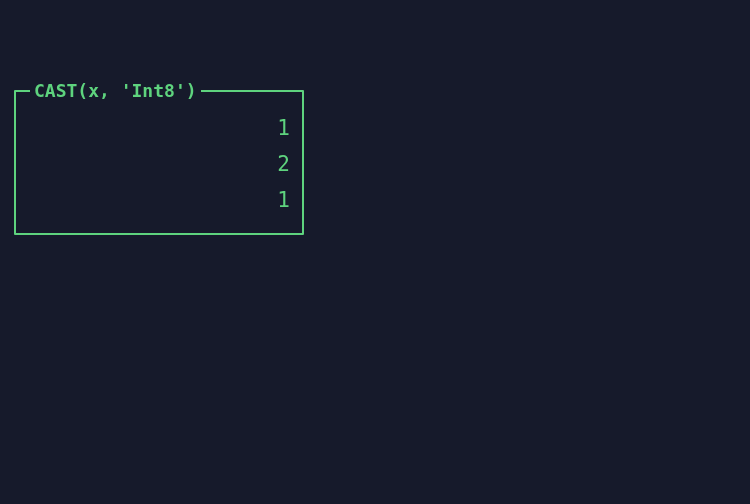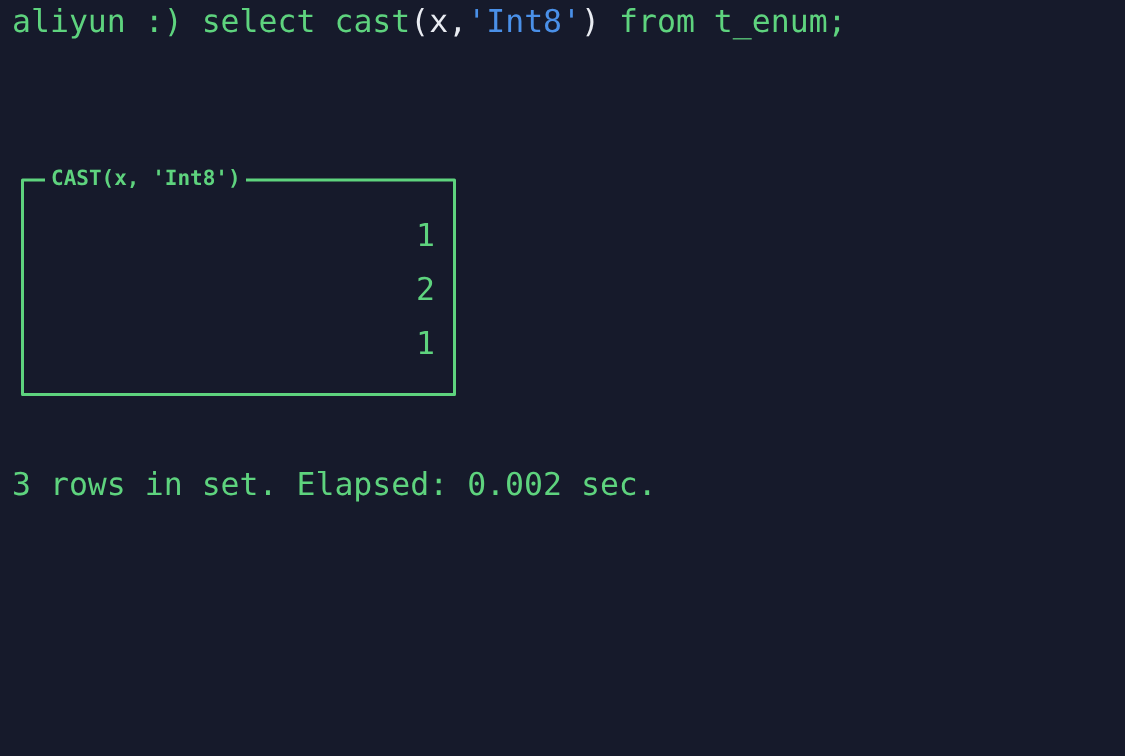--- a/index.html
+++ b/index.html
@@ -53,21 +53,21 @@
   }
   .result-header {
     position: absolute;
     top: -16px;
     left: 14px;
     background: #161a2b;
     padding: 0 4px;
     white-space: pre;
     font-weight: bold;
     color: #5ed37e;
-    font-size: 14px;
+    font-size: 18px;
     line-height: 29px;
   }
   .result-rows {
     position: absolute;
     top: 18px;
     right: 12px;
     text-align: right;
   }
   .result-cell {
     white-space: pre;
@@ -80,21 +80,20 @@
   .footer-line {
     white-space: pre;
     padding-left: 8px;
   }
 </style>
 </head>
 <body>
 
 <div class="terminal">
 
-  <div class="line"><span class="g">aliyun</span><span class="g"> :) </span><span class="g">select</span><span class="g"> </span><span class="g">cast</span><span class="w">(</span><span class="w">x</span><span class="w">,</span><span class="b">'Int8'</span><span class="w">)</span><span class="g"> from t_enum;</span></div>
 
   <div class="spacer"></div>
 
 
 
   <div class="spacer"></div>
 
 
   <div class="spacer-sm"></div>
   <div class="spacer-sm"></div>
@@ -104,15 +103,14 @@
     <div class="result-rows">
       <div class="result-cell">1</div>
       <div class="result-cell">2</div>
       <div class="result-cell">1</div>
     </div>
   </div>
 
   <div class="spacer"></div>
   <div class="spacer-sm"></div>
 
-  <div class="footer-line"><span class="g">3 rows in set. Elapsed: 0.002 sec.</span></div>
 
 </div>
 
 </body></html>

